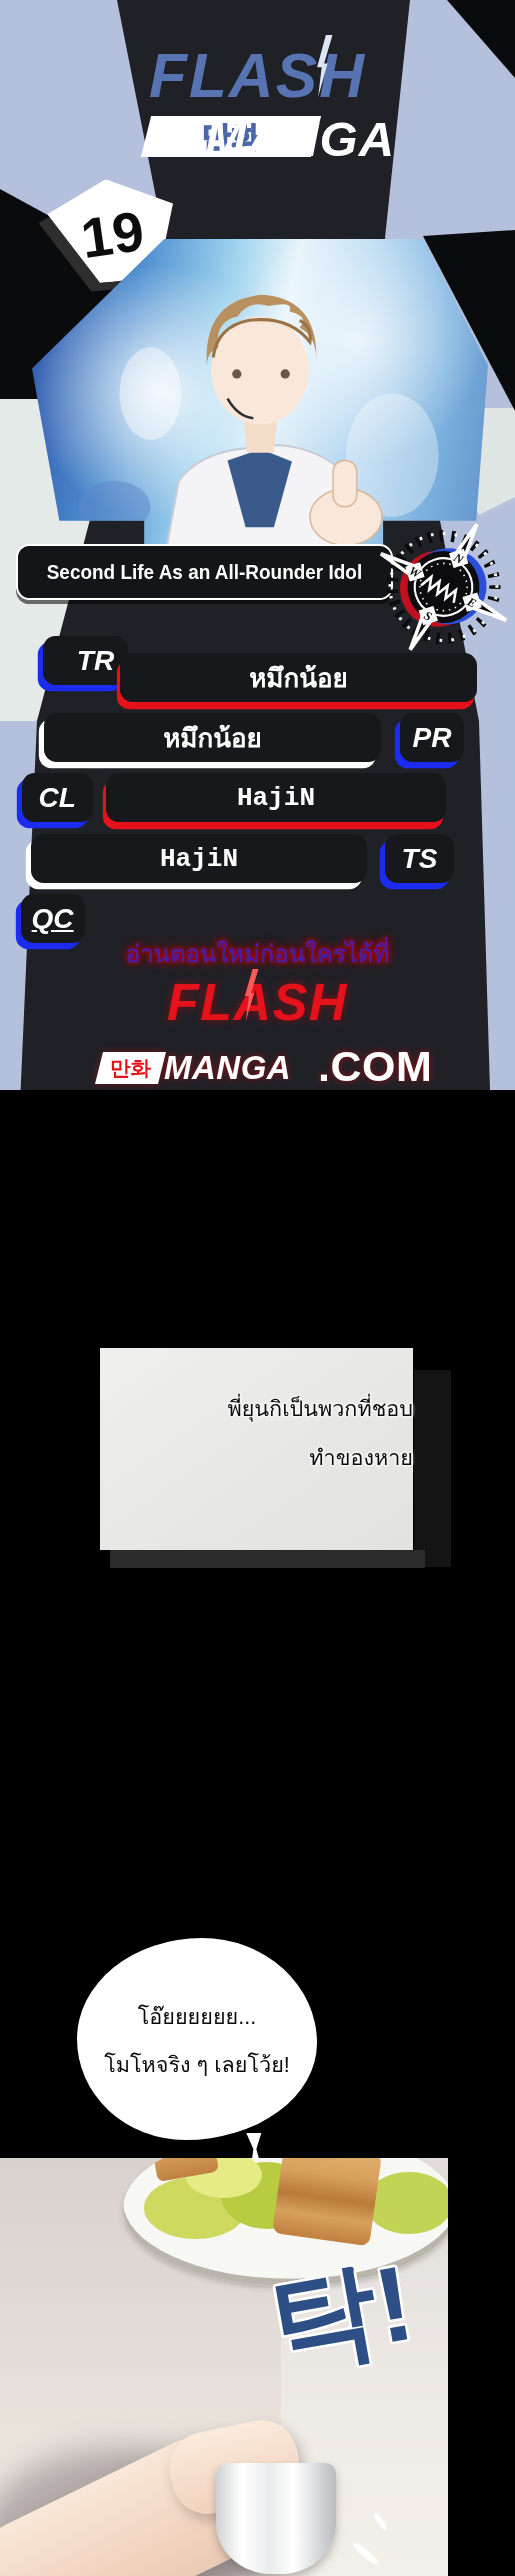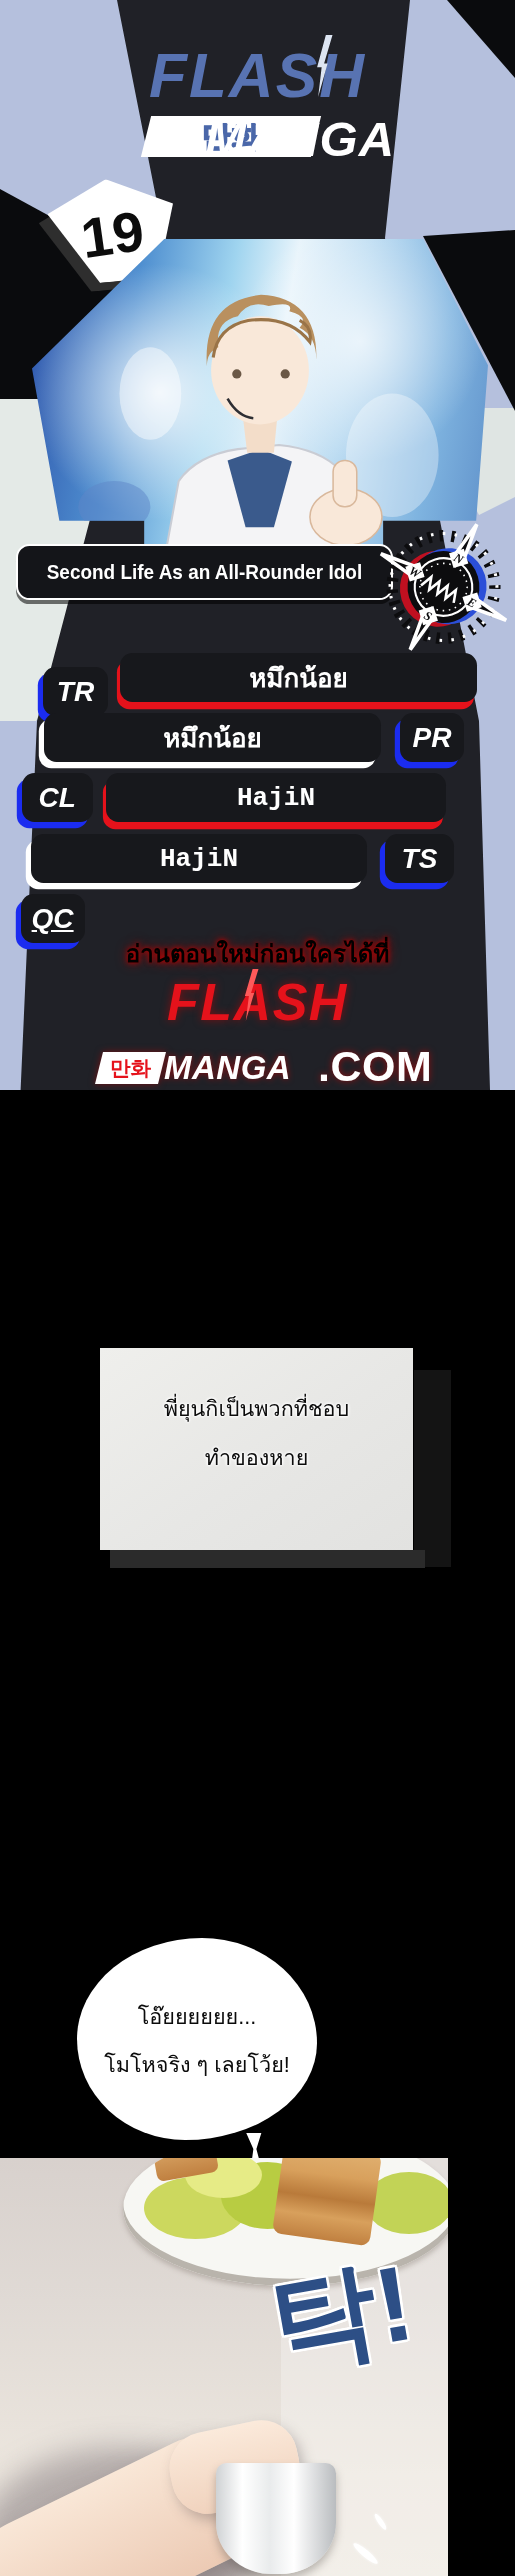--- a/index.html
+++ b/index.html
@@ -69,42 +69,42 @@
   .pill{background:#17181c;border-radius:12.4px;display:flex;align-items:center;
     justify-content:center;color:#fff;font-weight:700;}
   .pill.role{font-size:28px;font-style:italic;}
   .pill.name{font-size:26px;font-family:Liberation Mono, monospace;}
   .sh-blue{box-shadow:-5.2px 6.2px 0 #1b2cf0;}
   .sh-red{box-shadow:-3.1px 7.2px 0 #e5121b;}
   .sh-white{box-shadow:-5.2px 6.2px 0 #ffffff;}
 
   
   .promo{left:0;top:934px;width:515px;text-align:center;font-size:24px;font-weight:700;
-    color:#000000;text-shadow:0 0 5.2px #c00,0 0 11.3px #900,0 0 1px #500;}
+    color:#4c1d95;text-shadow:0 0 5.2px #c00,0 0 11.3px #900,0 0 1px #500;}
   .logo-flash-red{left:0;top:972px;width:515px;text-align:center;font-size:52px;
     font-weight:900;font-style:italic;letter-spacing:1.5px;color:#e5121b;
     text-shadow:0 0 8.2px rgba(200,0,0,.55);transform:scaleY(1.0);}
   .bolt-red{left:243px;top:969px;width:15.5px;height:52px;background:#ff5a5a;
     clip-path:polygon(62% 0,100% 0,52% 46%,72% 46%,18% 100%,38% 52%,12% 52%);}
   .red-row{left:0;top:1049px;width:515px;height:41px;}
   .kor-banner-red{left:99px;top:3.1px;width:63px;height:32px;background:#fff;
     transform:skewX(-14deg);display:flex;align-items:center;justify-content:center;
     box-shadow:0 0 7.2px rgba(200,0,0,.5);}
   .kor-banner-red span{font-size:20.6px;font-weight:700;color:#e5121b;transform:skewX(14deg);}
   .manga-red{left:164px;top:0px;font-size:33px;font-weight:900;font-style:italic;
     color:#fff;letter-spacing:0.5px;text-shadow:0 0 6.2px rgba(220,0,0,.6);}
   .dotcom-red{left:318px;top:-7.2px;font-size:43px;font-weight:900;color:#fff;
     letter-spacing:0.5px;text-shadow:0 0 7.2px rgba(220,0,0,.6);}
 
   
   .note{left:100px;top:1348px;width:313px;height:202px;
     background:linear-gradient(145deg,#efefec 0%,#e7e7e5 55%,#e2e2e0 100%);}
   .note-side{left:414px;top:1370px;width:37px;height:197px;background:#141414;}
   .note-under{left:110px;top:1550px;width:315px;height:17.5px;background:#2b2b2b;}
-  .note-text{left:100px;width:313px;text-align:center;color:#0c0c0c;font-size:21.6px;
+  .note-text{left:100px;width:313px;text-align:right;color:#0c0c0c;font-size:21.6px;
     font-weight:400;
     text-shadow:0 0 2.6px #fff,0 0 2.6px #fff,0 0 3.6px #fff,0 0 4.6px #fff;}
 
   
   .bubble{background:#fff;color:#0b0b0b;text-align:center;}
   .b-line{position:absolute;left:0;width:100%;text-align:center;white-space:nowrap;}
 
   .bubble1{left:77px;top:1938px;width:240px;height:202px;
     border-radius:52% 48% 55% 45% / 50% 52% 48% 50%;}
   .bubble1-tail{left:243px;top:2133px;width:21.6px;height:29px;background:#fff;
@@ -220,21 +220,21 @@
           <g fill="#0c0c0e" font-family="Liberation Serif, serif" font-style="italic" font-weight="700" font-size="24" text-anchor="middle">
             <text x="0" y="-55">N</text>
             <text x="63" y="9">E</text>
             <text x="0" y="72">S</text>
             <text x="-63" y="9">W</text>
           </g>
         </g>
       </svg>
     </div>
 
-    <div class="abs pill role sh-blue" style="left:43px;top:667px;width:65px;height:49px;">TR</div>
+    <div class="abs pill role sh-blue" style="left:43px;top:636px;width:65px;height:49px;padding-left:20px;">TR</div>
     <div class="abs pill name sh-red" style="left:120px;top:653px;width:357px;height:49px;">หมึกน้อย</div>
 
     <div class="abs pill name sh-white" style="left:44px;top:713px;width:337px;height:49px;">หมึกน้อย</div>
     <div class="abs pill role sh-blue" style="left:400px;top:713px;width:64px;height:49px;">PR</div>
 
     <div class="abs pill role sh-blue" style="left:21.6px;top:773px;width:71px;height:49px;">CL</div>
     <div class="abs pill name sh-red" style="left:106px;top:773px;width:340px;height:49px;">HajiN</div>
 
     <div class="abs pill name sh-white" style="left:31px;top:834px;width:336px;height:49px;">HajiN</div>
     <div class="abs pill role sh-blue" style="left:385px;top:834px;width:69px;height:49px;text-align:center;">TS</div>

